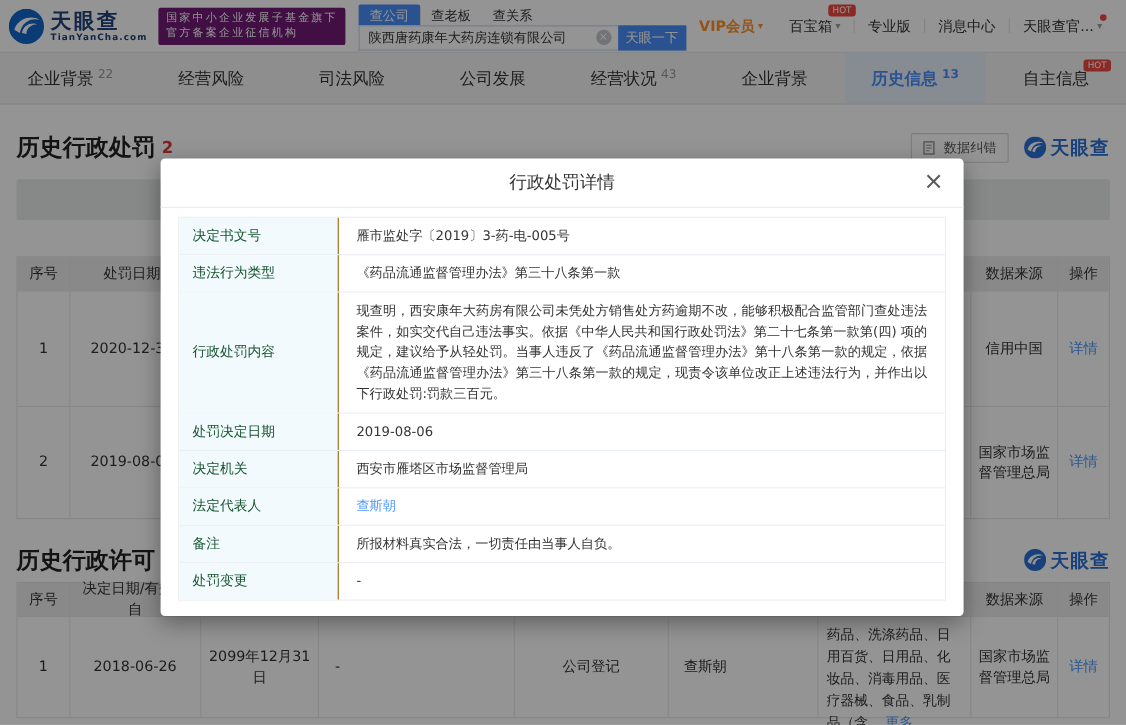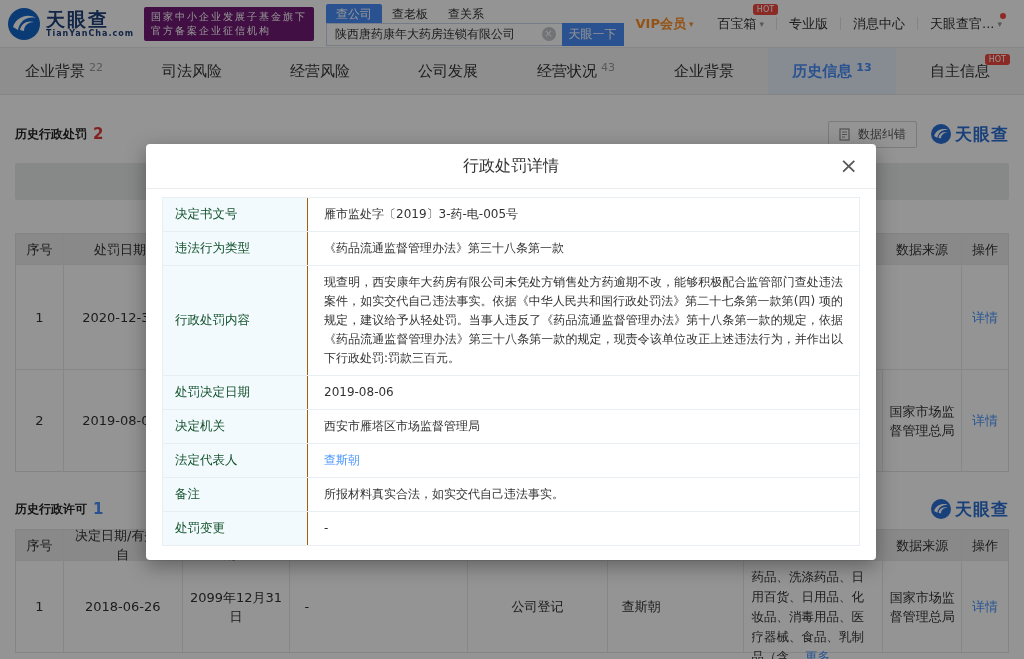--- a/index.html
+++ b/index.html
@@ -34,21 +34,21 @@
   
   .tabbar { position:absolute; top:47px; left:0; right:0; height:48px; background:#f4f5f6; border-top:1px solid #e9e9e9; border-bottom:1px solid #e2e3e4; display:flex; }
   .tab { flex:1; display:flex; align-items:center; justify-content:center; font-size:15px; color:#333; position:relative; cursor:pointer; }
   .tab-count { font-size:11px; color:#999; margin-left:4px; position:relative; top:-4px; }
   .tab.active { background:#e8f2fe; color:#4a8df8; font-weight:bold; }
   .tab.active .tab-count { color:#4a8df8; }
   .tab .hot-badge { top:6px; right:14px; }
 
   
   .sec-row { position:absolute; left:15px; right:15px; display:flex; align-items:center; }
-  .sec-title { font-size:12px; font-weight:bold; color:#222;font-family:Liberation Serif, serif; }
+  .sec-title { font-size:21px; font-weight:bold; color:#222;font-family:Liberation Serif, serif; }
   .sec-count { font-size:15px; font-weight:bold; margin-left:6px; }
   .count-red { color:#e03a3a; }
   .count-blue { color:#4a8df8; }
   .correct-btn { margin-left:auto; display:flex; align-items:center; gap:7px; border:1px solid #d4d4d4; border-radius:2px; background:#fff; color:#595959; font-size:12px; padding:4px 10px; cursor:pointer; font-family:inherit; }
   .watermark { display:flex; align-items:center; gap:4px; margin-left:14px; }
   .wm-text { font-size:17px; font-weight:bold; color:#2a6fd3; letter-spacing:1px; }
   .sec-row.license .watermark { margin-left:auto; }
 
   
   .band { position:absolute; left:15px; right:15px; top:163px; height:37px; background:#e9eaeb; border-radius:2px; }
@@ -142,24 +142,24 @@
       </span>
     </div>
   </div>
 
   <div class="tabbar">
     <div class="tab">
       <span>企业背景</span>
       <span class="tab-count">22</span>
     </div>
     <div class="tab">
+      <span>经营风险</span>
+    </div>
+    <div class="tab">
       <span>司法风险</span>
-    </div>
-    <div class="tab">
-      <span>经营风险</span>
     </div>
     <div class="tab">
       <span>公司发展</span>
     </div>
     <div class="tab">
       <span>经营状况</span>
       <span class="tab-count">43</span>
     </div>
     <div class="tab">
       <span>企业背景</span>
@@ -201,20 +201,21 @@
       <div class="tcell pt-no">序号</div>
       <div class="tcell pt-date">处罚日期</div>
       <div class="tcell pt-mid"></div>
       <div class="tcell pt-src">数据来源</div>
       <div class="tcell pt-act">操作</div>
     </div>
     <div class="trow pt-r1">
       <div class="tcell pt-no">1</div>
       <div class="tcell pt-date">2020-12-31</div>
       <div class="tcell pt-mid"></div>
+      <div class="tcell pt-src">信用中国</div>
       <div class="tcell pt-act">
           <a class="link">详情</a>
         </div>
     </div>
     <div class="trow pt-r2">
       <div class="tcell pt-no">2</div>
       <div class="tcell pt-date">2019-08-06</div>
       <div class="tcell pt-mid"></div>
       <div class="tcell pt-src">国家市场监督管理总局</div>
       <div class="tcell pt-act">
@@ -293,21 +294,21 @@
         <div class="m-row">
           <div class="m-label">决定机关</div>
           <div class="m-value">西安市雁塔区市场监督管理局</div>
         </div>
         <div class="m-row">
           <div class="m-label">法定代表人</div>
           <div class="m-value"><a class="link">查斯朝</a></div>
         </div>
         <div class="m-row">
           <div class="m-label">备注</div>
-          <div class="m-value">所报材料真实合法，如实交代自己违法事实。</div>
+          <div class="m-value">所报材料真实合法，一切责任由当事人自负。</div>
         </div>
         <div class="m-row">
           <div class="m-label">处罚变更</div>
           <div class="m-value">-</div>
         </div>
       </div>
     </div>
   </div>
 
 </div>

